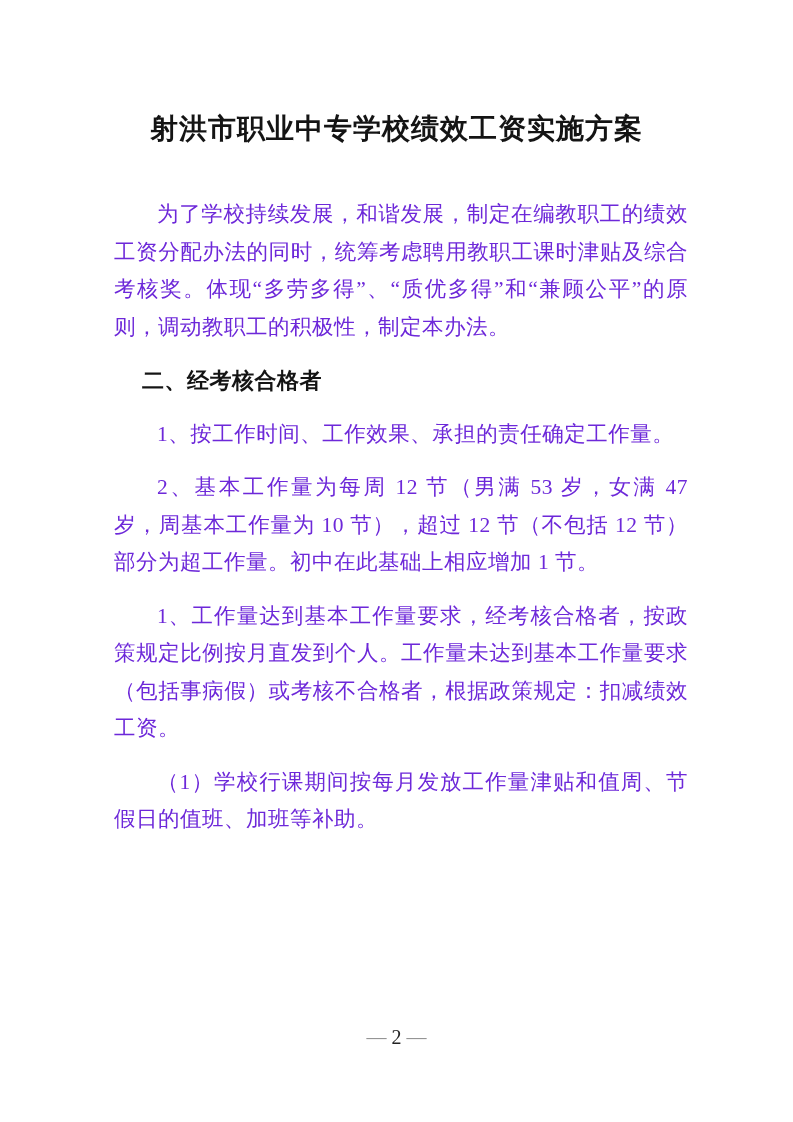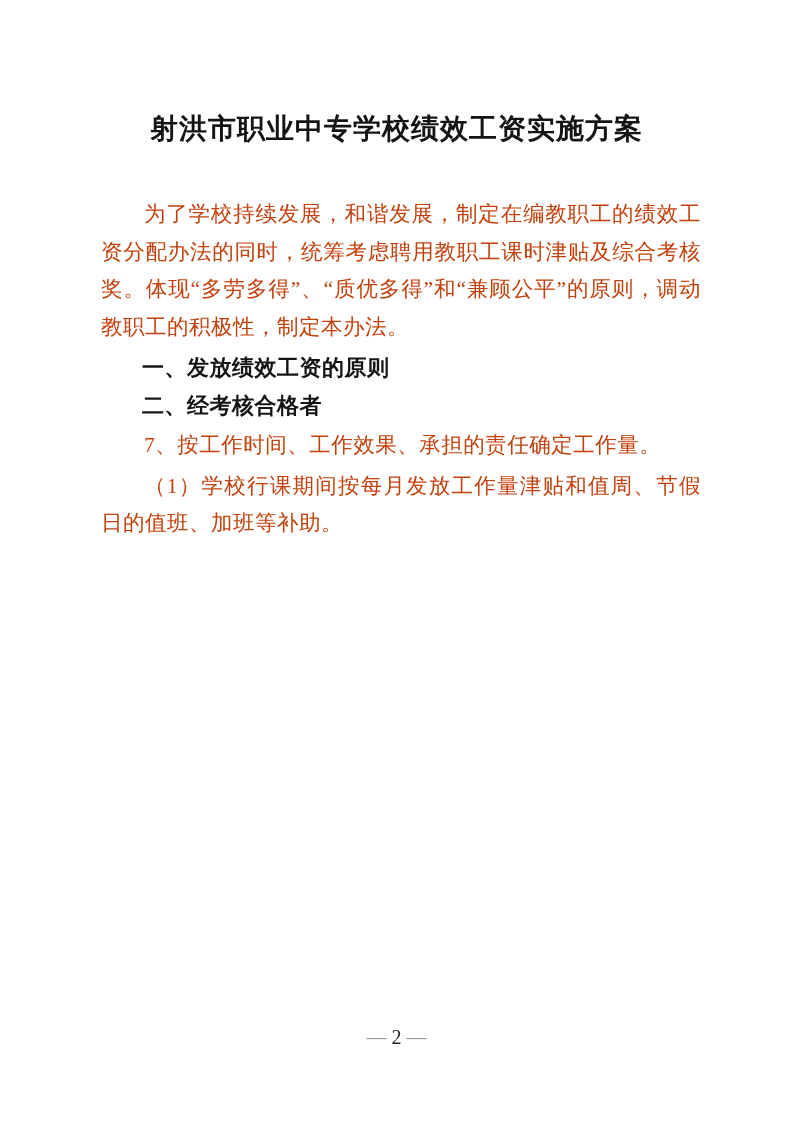--- a/index.html
+++ b/index.html
@@ -27,29 +27,29 @@
     letter-spacing: 1px;
     color: #141414;
   }
   .doc-body {
     margin: 48px auto 0 auto;
     padding-left: 98px;
     padding-right: 89px;
     width: 100%;
   }
   .doc-body p.body-para {
-    margin: 3px;
+    margin: 16px;
     font-family: "Liberation Serif", "DejaVu Serif", serif;
     font-size: 21.5px;
     line-height: 37.5px;
     letter-spacing: 0.5px;
     text-align: justify;
     text-justify: inter-character;
     text-indent: 2em;
-    color: #c2410c;
+    color: #6d28d9;
   }
   .doc-body h2.section-heading {
     margin: 0;
     font-family: "Liberation Sans", "DejaVu Sans", sans-serif;
     font-weight: bold;
     font-size: 22px;
     line-height: 37.5px;
     letter-spacing: 0.5px;
     text-indent: 2em;
     color: #141414;
@@ -78,29 +78,30 @@
 <body>
 
 <div class="page">
 
   <h1 class="doc-title">射洪市职业中专学校绩效工资实施方案</h1>
 
   <div class="doc-body">
 
     <p class="body-para">为了学校持续发展，和谐发展，制定在编教职工的绩效工资分配办法的同时，统筹考虑聘用教职工课时津贴及综合考核奖。体现“多劳多得”、“质优多得”和“兼顾公平”的原则，调动教职工的积极性，制定本办法。</p>
 
-    <h2 class="section-heading">一、发放绩效工资的原则</h2>
 
 
     <h2 class="section-heading">二、经考核合格者</h2>
 
-    <p class="body-para">7、按工作时间、工作效果、承担的责任确定工作量。</p>
+    <p class="body-para">1、按工作时间、工作效果、承担的责任确定工作量。</p>
+
+    <p class="body-para">2、基本工作量为每周 12 节（男满 53 岁，女满 47 岁，周基本工作量为 10 节），超过 12 节（不包括 12 节）部分为超工作量。初中在此基础上相应增加 1 节。</p>
 
 
-
+    <p class="body-para">1、工作量达到基本工作量要求，经考核合格者，按政策规定比例按月直发到个人。工作量未达到基本工作量要求（包括事病假）或考核不合格者，根据政策规定：扣减绩效工资。</p>
 
 
     <p class="body-para">（1）学校行课期间按每月发放工作量津贴和值周、节假日的值班、加班等补助。</p>
 
   </div>
 
   <div class="page-footer">
     <span class="dash">—</span><span class="num">2</span><span class="dash">—</span>
   </div>
 

